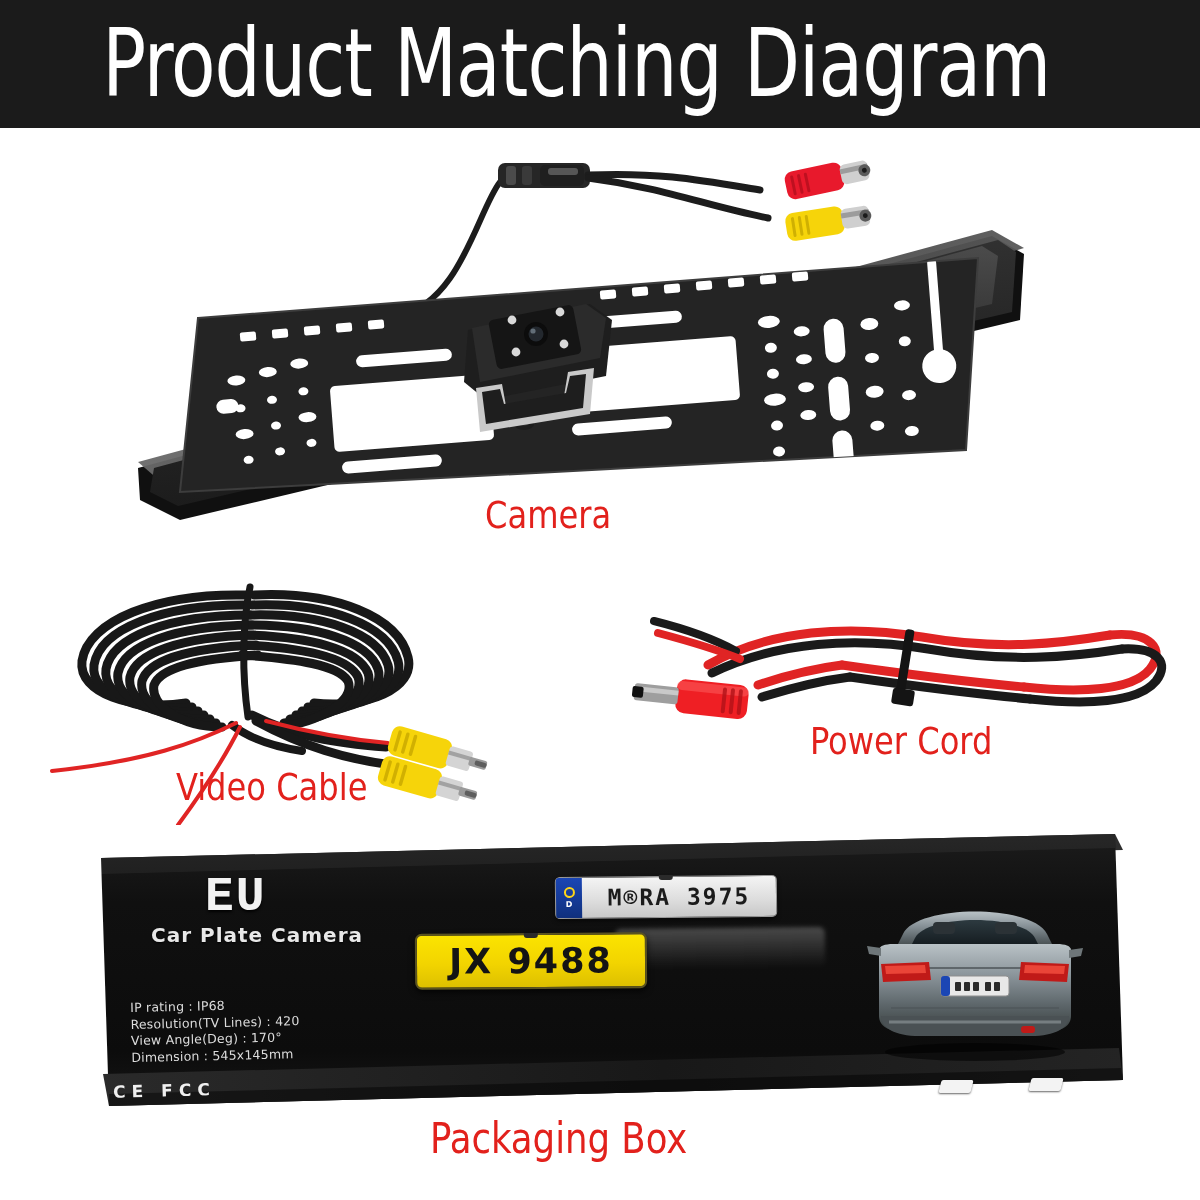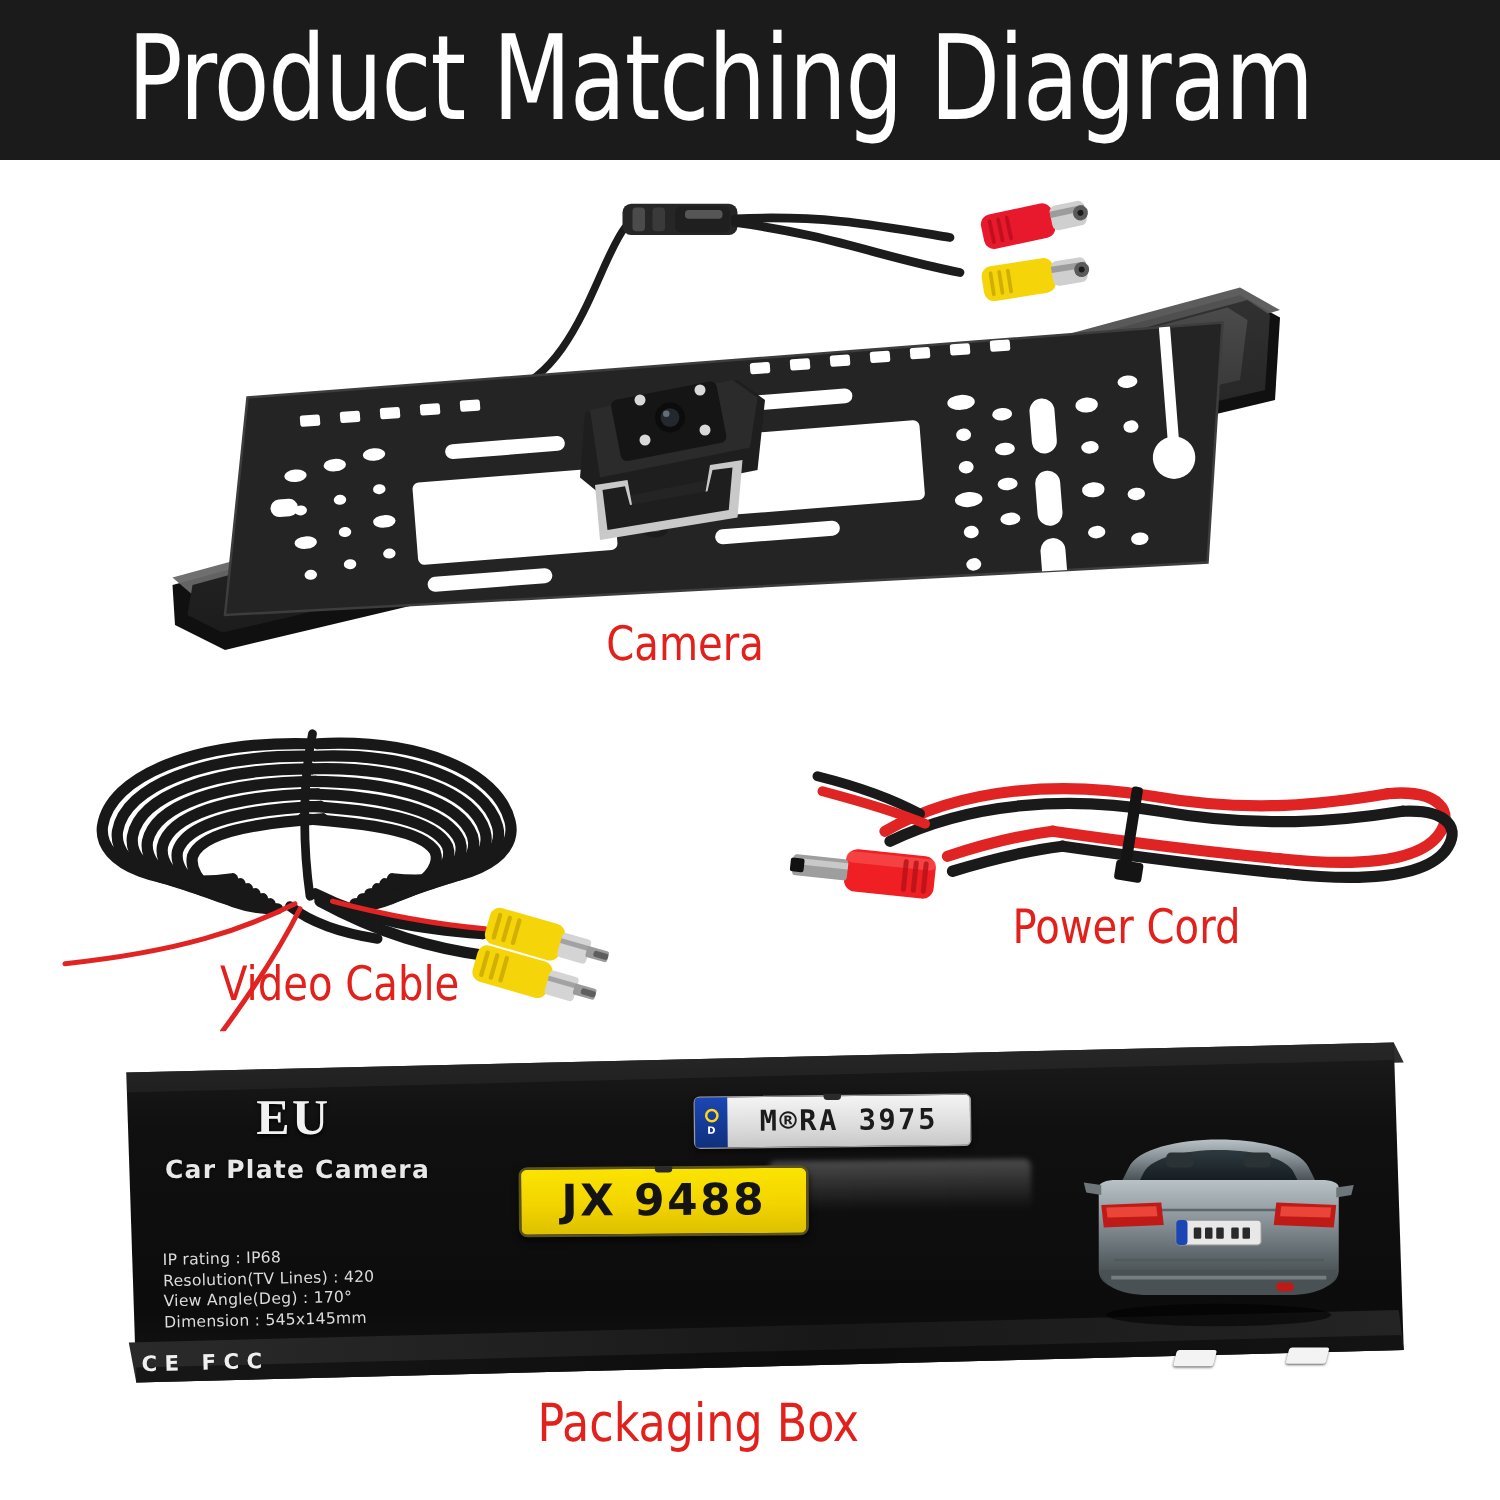--- a/index.html
+++ b/index.html
@@ -90,29 +90,29 @@
   .box-overlay {
     position: absolute;
     left: 0; top: 0;
     width: 1050px; height: 300px;
     pointer-events: none;
   }
   .eu-title {
     position: absolute;
     left: 120px; top: 42px;
     color: #f2f2f2;
-    font-family: Liberation Serif, serif;
+    font-family: Liberation Mono, monospace;
     font-weight: bold;
-    font-size: 40px;
+    font-size: 48px;
     letter-spacing: 2px;
     text-shadow: 0 2px 3px rgba(0,0,0,.9);
   }
   .eu-sub {
     position: absolute;
-    left: 47px; top: 95px;
+    left: 66px; top: 95px;
     color: #e8e8e8;
     font-family: "DejaVu Sans", sans-serif;
     font-weight: bold;
     font-size: 20px;
     letter-spacing: 1px;
     text-shadow: 0 1px 2px rgba(0,0,0,.9);
   }
   .spec-list {
     position: absolute;
     left: 45px; top: 172px;

